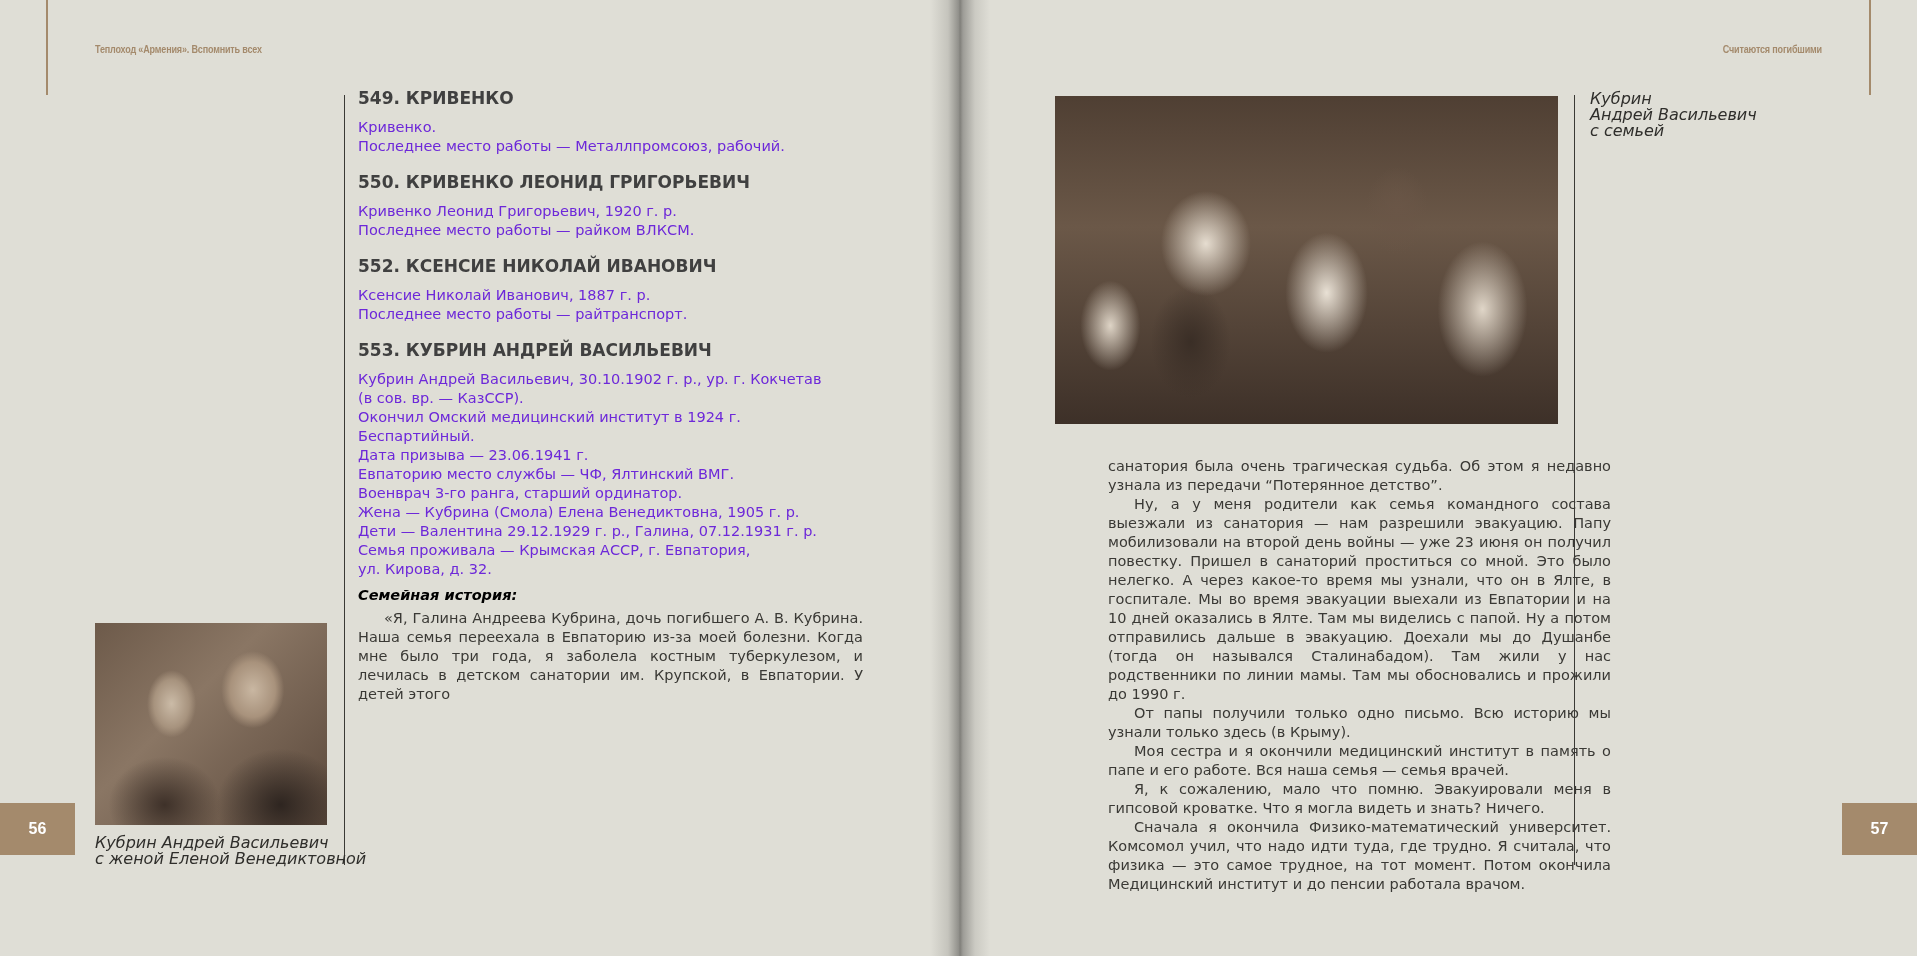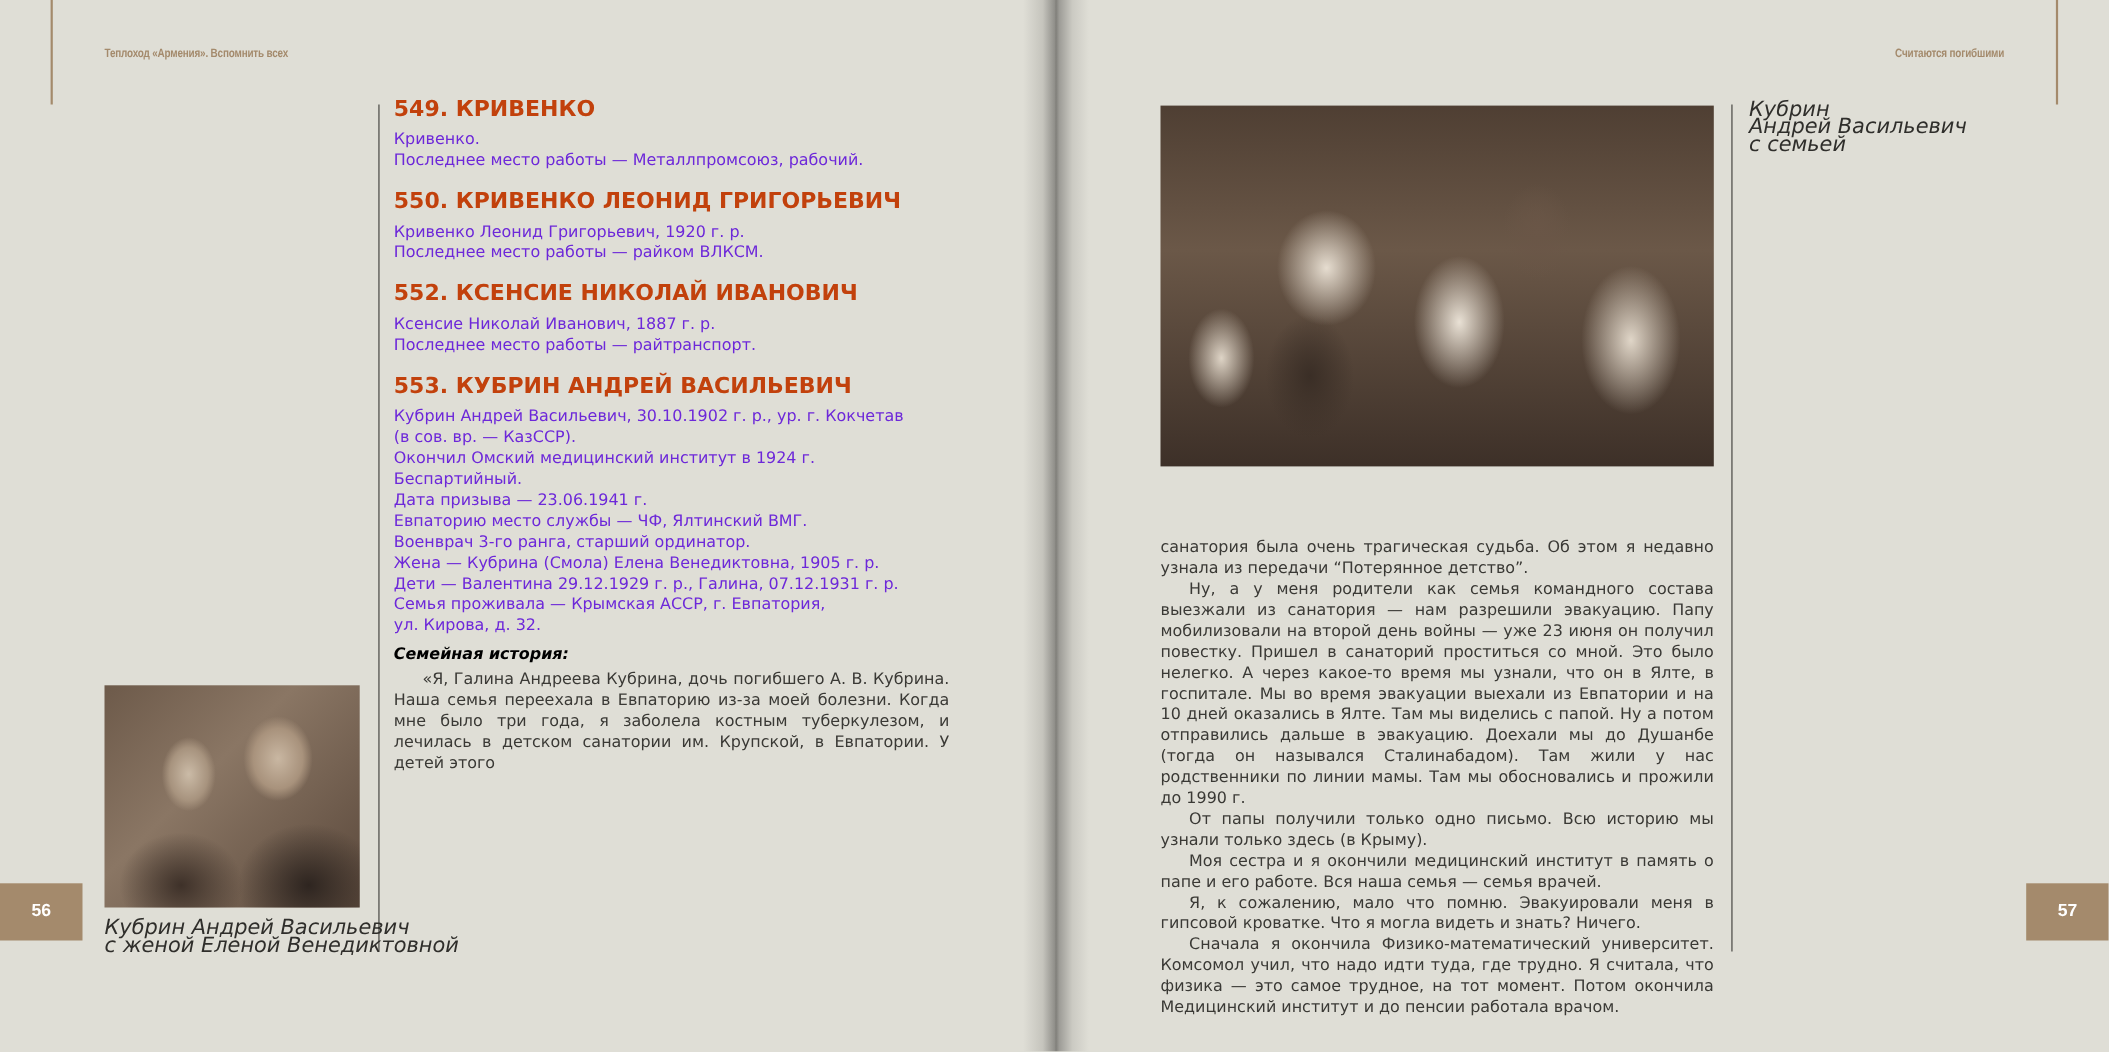--- a/index.html
+++ b/index.html
@@ -30,21 +30,21 @@
 
   .page-num-box {
     position: absolute; top: 803px; width: 75px; height: 52px; background: #a48a6c;
     color: #ffffff; font-family: "Liberation Sans", sans-serif; font-weight: bold;
     font-size: 16px; display: flex; align-items: center; justify-content: center;
   }
 
   .vrule { position: absolute; width: 1px; background: #3a3935; }
 
   .entries { position: absolute; left: 358px; top: 88px; width: 505px; }
-  .entry-title { font-weight: bold; font-size: 20px; color: #c2410c; margin: 0 0 10px 0; line-height: 20px; }
+  .entry-title { font-weight: bold; font-size: 17px; color: #404040; margin: 0 0 10px 0; line-height: 20px; }
   .entry-body { font-size: 14.5px; line-height: 19px; color: #6d28d9; margin: 0 0 16px 0; }
   .entry-body div { white-space: nowrap; }
   .family-label { font-weight: bold; font-style: italic; font-size: 14.5px; color: #000000; margin: 6px 0 6px 0; }
   .story { font-size: 14.5px; line-height: 19px; color: #3a3935; text-align: justify; }
   .story p { margin: 0; text-indent: 26px; }
 
   .photo {
     position: absolute; overflow: hidden;
   }
   .photo-couple {
@@ -61,25 +61,25 @@
     background:
       radial-gradient(ellipse 60px 70px at 30% 45%, #e6ddd0 0%, rgba(0,0,0,0) 75%),
       radial-gradient(ellipse 55px 80px at 54% 60%, #e9e1d5 0%, rgba(0,0,0,0) 75%),
       radial-gradient(ellipse 60px 90px at 85% 65%, #e0d6c8 0%, rgba(0,0,0,0) 75%),
       radial-gradient(ellipse 40px 60px at 11% 70%, #ded4c6 0%, rgba(0,0,0,0) 75%),
       radial-gradient(ellipse 50px 70px at 27% 75%, #3a2e26 0%, rgba(0,0,0,0) 80%),
       radial-gradient(ellipse 40px 55px at 68% 35%, #6a5647 0%, rgba(0,0,0,0) 80%),
       linear-gradient(to bottom, #4f3f33 0%, #6b5848 40%, #3d3028 100%);
   }
   .caption {
-    position: absolute; font-style: italic; font-size: 19px; line-height: 16px; color: #2f2e2b;
+    position: absolute; font-style: italic; font-size: 16px; line-height: 16px; color: #2f2e2b;
   }
   .caption div { white-space: nowrap; }
 
-  .right-text { position: absolute; left: 1055px; top: 457px; width: 503px; margin-top: 32px; }
+  .right-text { position: absolute; left: 1108px; top: 457px; width: 503px; }
 </style>
 </head>
 <body>
 
 <div class="page page-left">
   <div class="head-rule" style="left:46px;"></div>
   <div class="running-head" style="left:95px;">Теплоход «Армения». Вспомнить всех</div>
 
   <div class="vrule" style="left:344px; top:95px; height:770px;"></div>
 

